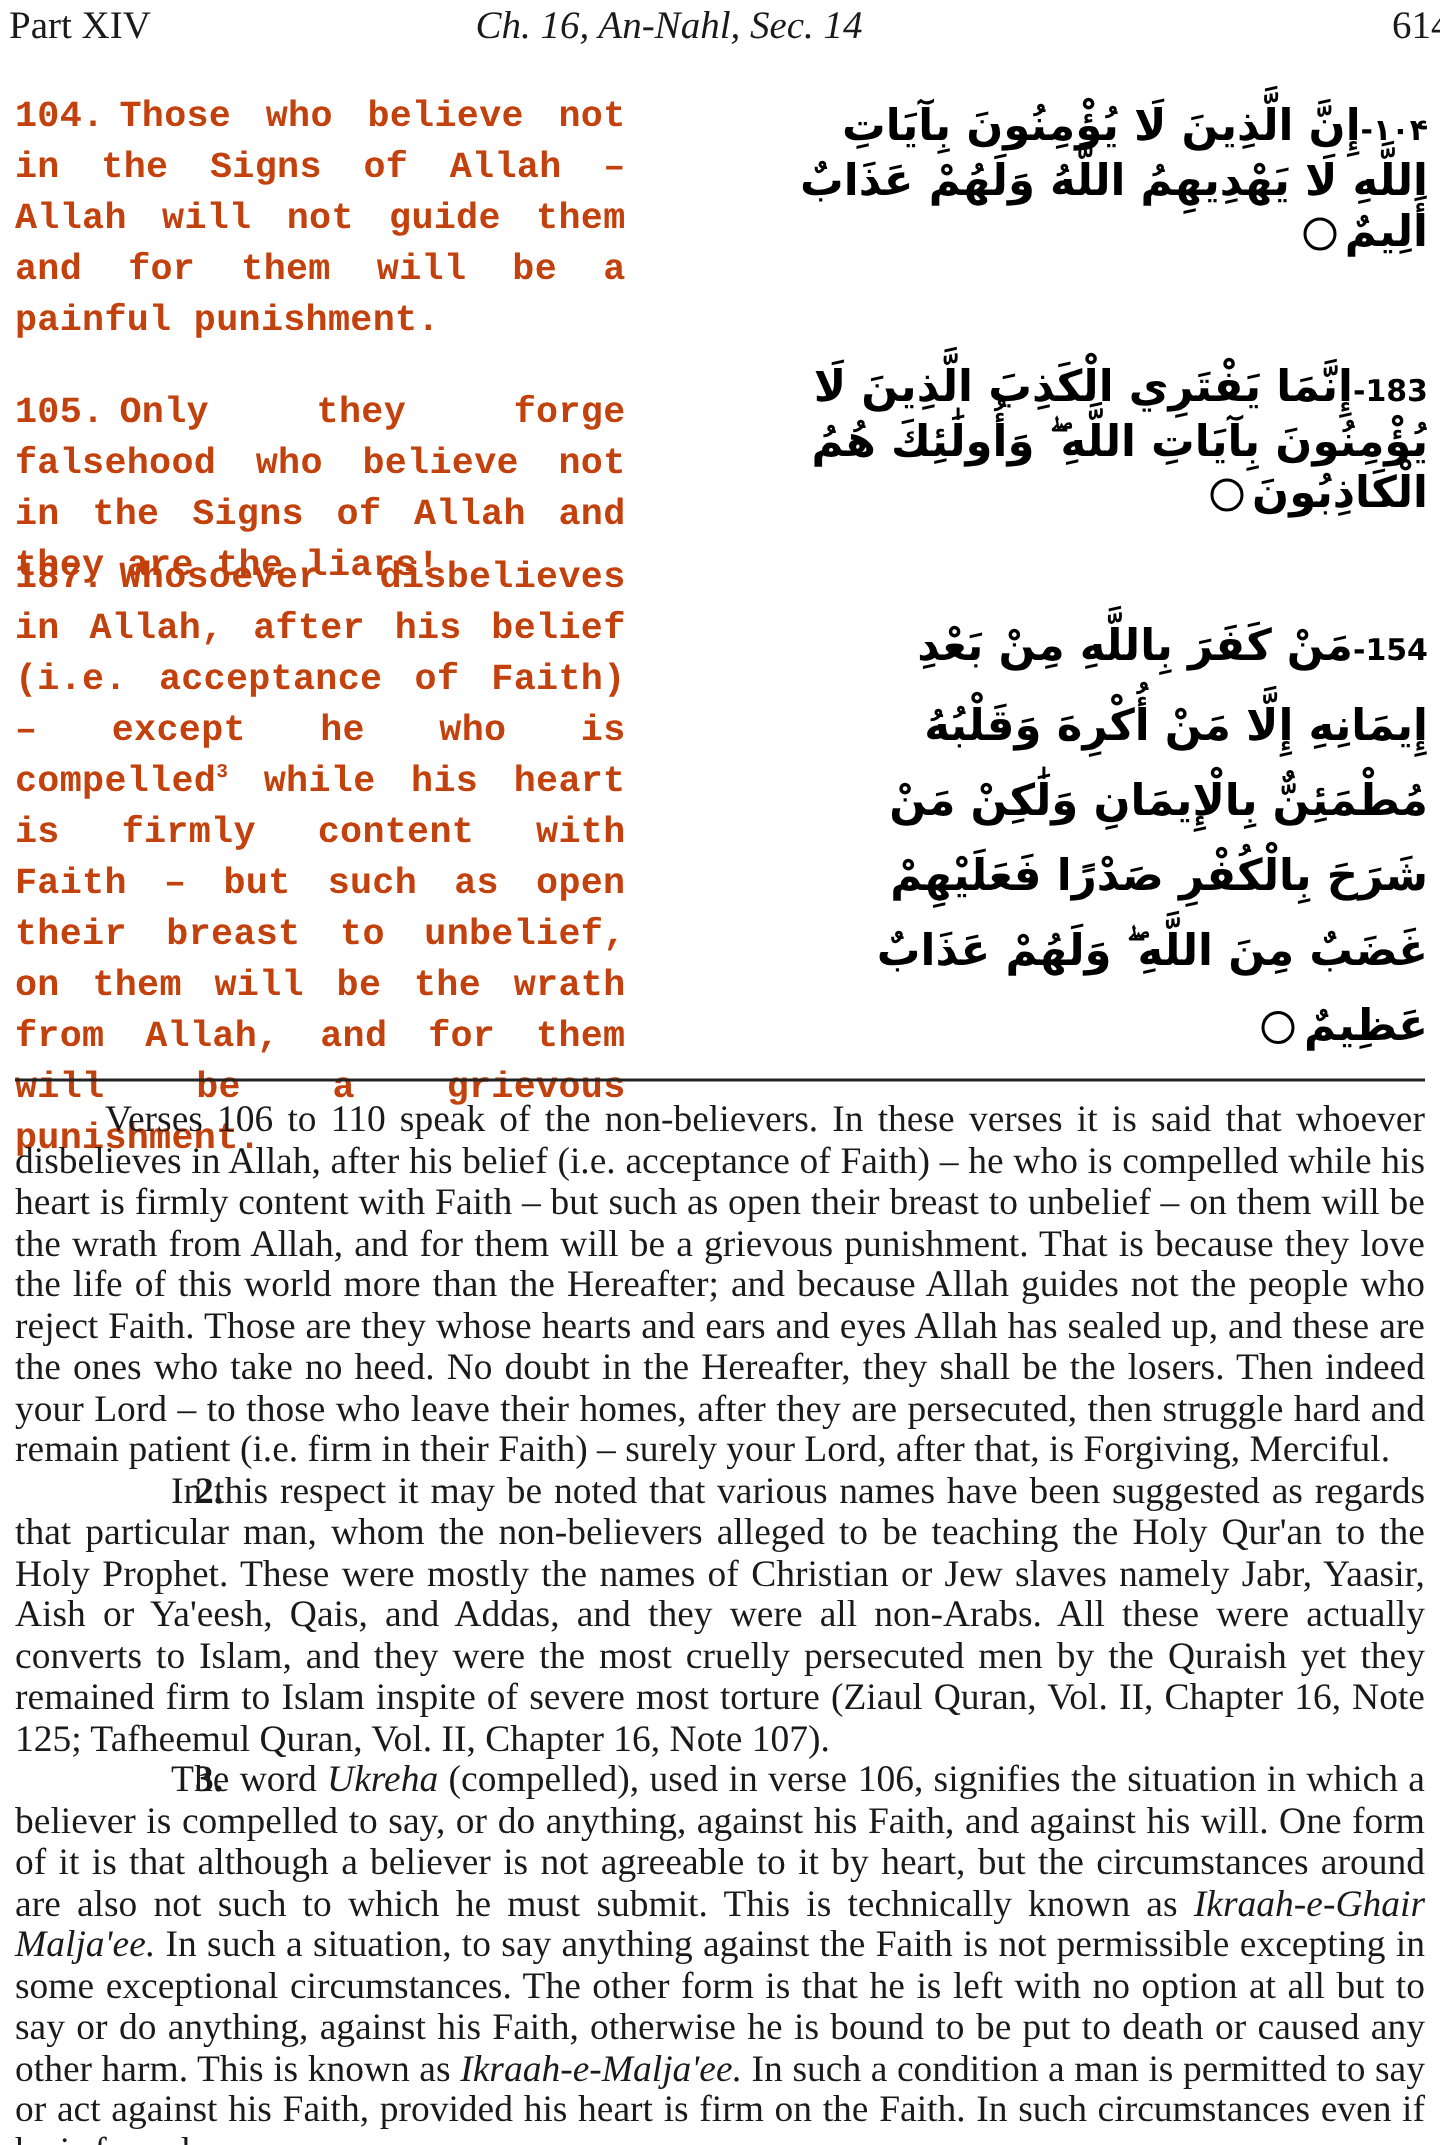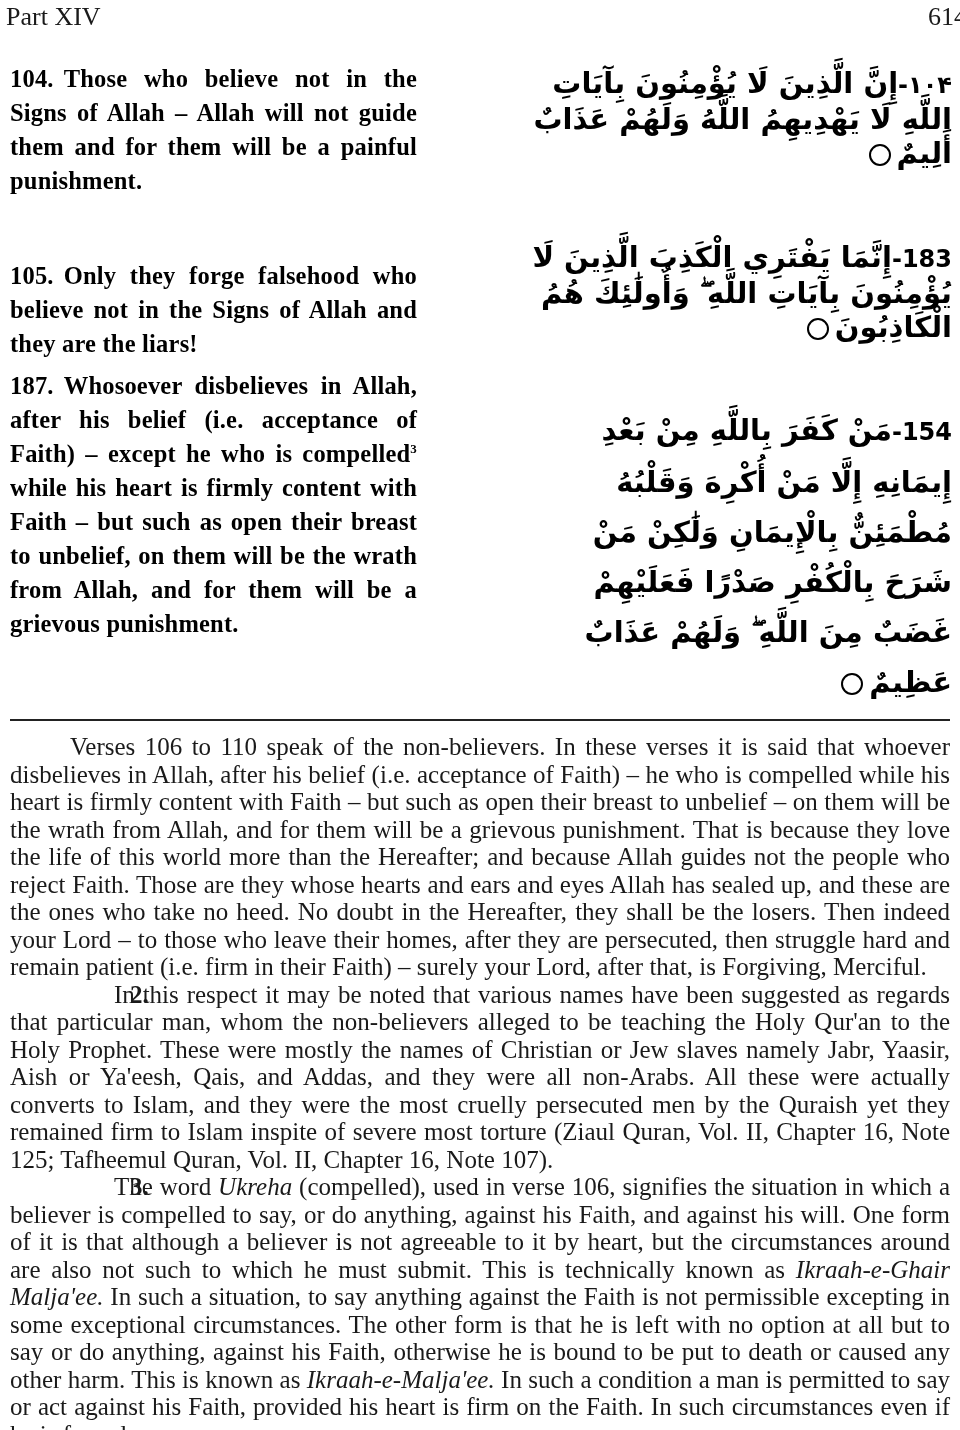--- a/index.html
+++ b/index.html
@@ -7,34 +7,34 @@
   .header {
     position: absolute; left: 0; top: 0; width: 960px; height: 40px;
     font-family: Liberation Serif, serif; font-size: 26px; color: #1a1a1a; padding-left: 15px;
   }
   .header .part { position: absolute; left: 6px; top: 2px; }
   .header .chapter { position: absolute; left: 317px; top: 2px; font-style: italic; }
   .header .page-no { position: absolute; right: 8px; top: 2px; }
 
   .verse-en {
     position: absolute; left: 10px; width: 407px;
-    font-family: Liberation Serif, serif; font-weight: bold;
+    font-family: Liberation Mono, monospace; font-weight: bold;
     font-size: 24.5px; line-height: 34px; text-align: justify;
-    text-align-last: left; color: #000000; letter-spacing: 0.2px;
+    text-align-last: left; color: #c2410c; letter-spacing: 0.2px;
   }
   .verse-en .num { margin-right: 10px; }
   .verse-en sup { font-size: 13px; vertical-align: 9px; line-height: 0; }
 
   .verse-ar {
     position: absolute; right: 8px; width: 440px;
     direction: rtl; text-align: right;
     font-family: "DejaVu Sans", sans-serif; font-weight: bold;
     font-size: 29px; line-height: 34px; color: #000;
   }
-  .verse-ar .ar-num { font-size: 24px; }
+  .verse-ar .ar-num { font-size: 20px; }
   .verse-ar .ayah-end {
     display: inline-block; width: 18px; height: 18px; border: 2.5px solid #000;
     border-radius: 50%; vertical-align: middle; margin-right: 6px;
   }
 
   .divider {
     position: absolute; left: 10px; top: 719px; width: 940px; height: 0;
     border-top: 2px solid #222;
   }
 
@@ -46,20 +46,21 @@
   .commentary p { margin: 0; text-indent: 60px; }
   .commentary .note-no { font-weight: bold; display: inline-block; width: 0; }
   .commentary .note-no + .gap { display: inline-block; width: 44px; }
   .commentary em { }
 </style>
 </head>
 <body>
 
 <div class="header">
   <span class="part">Part XIV</span>
+  <span class="chapter">Ch. 16, An-Nahl, Sec. 14</span>
   <span class="page-no">614</span>
 </div>
 
 <div class="verse-en" style="top:62px;">
   <span class="num">104.</span><span>Those who believe not in the Signs of Allah – Allah will not guide them and for them will be a painful punishment.</span>
 </div>
 <div class="verse-ar" style="top:66px;">
   <span class="ar-num">۱۰۴-</span><span>إِنَّ الَّذِينَ لَا يُؤْمِنُونَ بِآيَاتِ اللَّهِ لَا يَهْدِيهِمُ اللَّهُ وَلَهُمْ عَذَابٌ أَلِيمٌ</span><span class="ayah-end"></span>
 </div>
 

